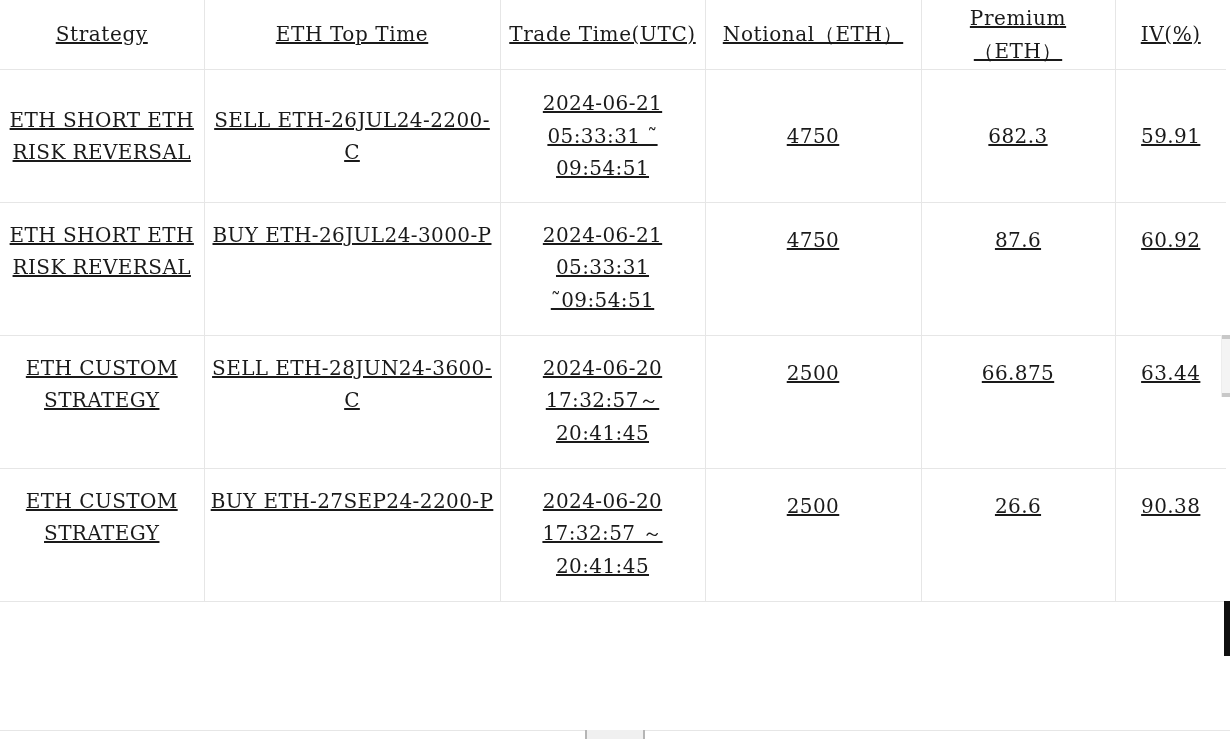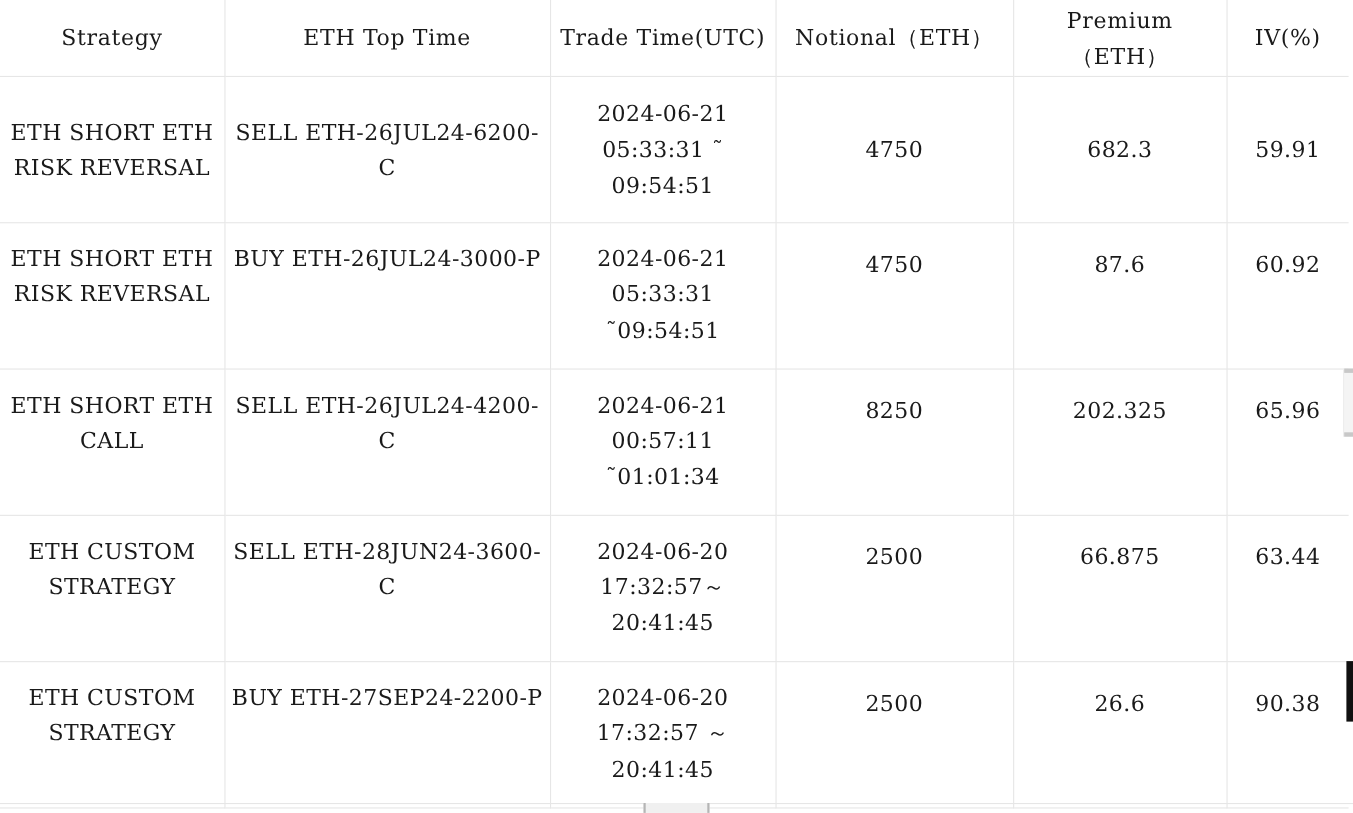--- a/index.html
+++ b/index.html
@@ -25,20 +25,21 @@
     height: 739px;
     overflow: hidden;
     background: #ffffff;
   }
 
   table.trade-table {
     border-collapse: collapse;
     width: 1226px;
     table-layout: fixed;
     background: #ffffff;
+    text-decoration: underline;
   }
 
   table.trade-table col.c-strategy  { width: 204px; }
   table.trade-table col.c-toptrade  { width: 296px; }
   table.trade-table col.c-tradetime { width: 205px; }
   table.trade-table col.c-notional  { width: 216px; }
   table.trade-table col.c-premium   { width: 194px; }
   table.trade-table col.c-iv        { width: 111px; }
 
   table.trade-table th,
@@ -147,21 +148,21 @@
         <th>Trade Time(UTC)</th>
         <th>Notional（ETH）</th>
         <th>Premium（ETH）</th>
         <th>IV(%)</th>
       </tr>
     </thead>
     <tbody>
 
       <tr class="r-mid">
         <td class="strategy">ETH SHORT ETH RISK REVERSAL</td>
-        <td class="toptrade">SELL ETH-26JUL24-6200-C</td>
+        <td class="toptrade">SELL ETH-26JUL24-2200-C</td>
         <td class="time">
           <span class="tl">2024-06-21</span>
           <span class="tl">05:33:31 ˜</span>
           <span class="tl">09:54:51</span>
         </td>
         <td class="num">4750</td>
         <td class="num">682.3</td>
         <td class="num">59.91</td>
       </tr>
 
@@ -171,32 +172,20 @@
         <td class="time">
           <span class="tl">2024-06-21</span>
           <span class="tl">05:33:31</span>
           <span class="tl">˜09:54:51</span>
         </td>
         <td class="num">4750</td>
         <td class="num">87.6</td>
         <td class="num">60.92</td>
       </tr>
 
-      <tr class="r-top">
-        <td class="strategy">ETH SHORT ETH CALL</td>
-        <td class="toptrade">SELL ETH-26JUL24-4200-C</td>
-        <td class="time">
-          <span class="tl">2024-06-21</span>
-          <span class="tl">00:57:11</span>
-          <span class="tl">˜01:01:34</span>
-        </td>
-        <td class="num">8250</td>
-        <td class="num">202.325</td>
-        <td class="num">65.96</td>
-      </tr>
 
       <tr class="r-top">
         <td class="strategy">ETH CUSTOM STRATEGY</td>
         <td class="toptrade">SELL ETH-28JUN24-3600-C</td>
         <td class="time">
           <span class="tl">2024-06-20</span>
           <span class="tl">17:32:57～</span>
           <span class="tl">20:41:45</span>
         </td>
         <td class="num">2500</td>

